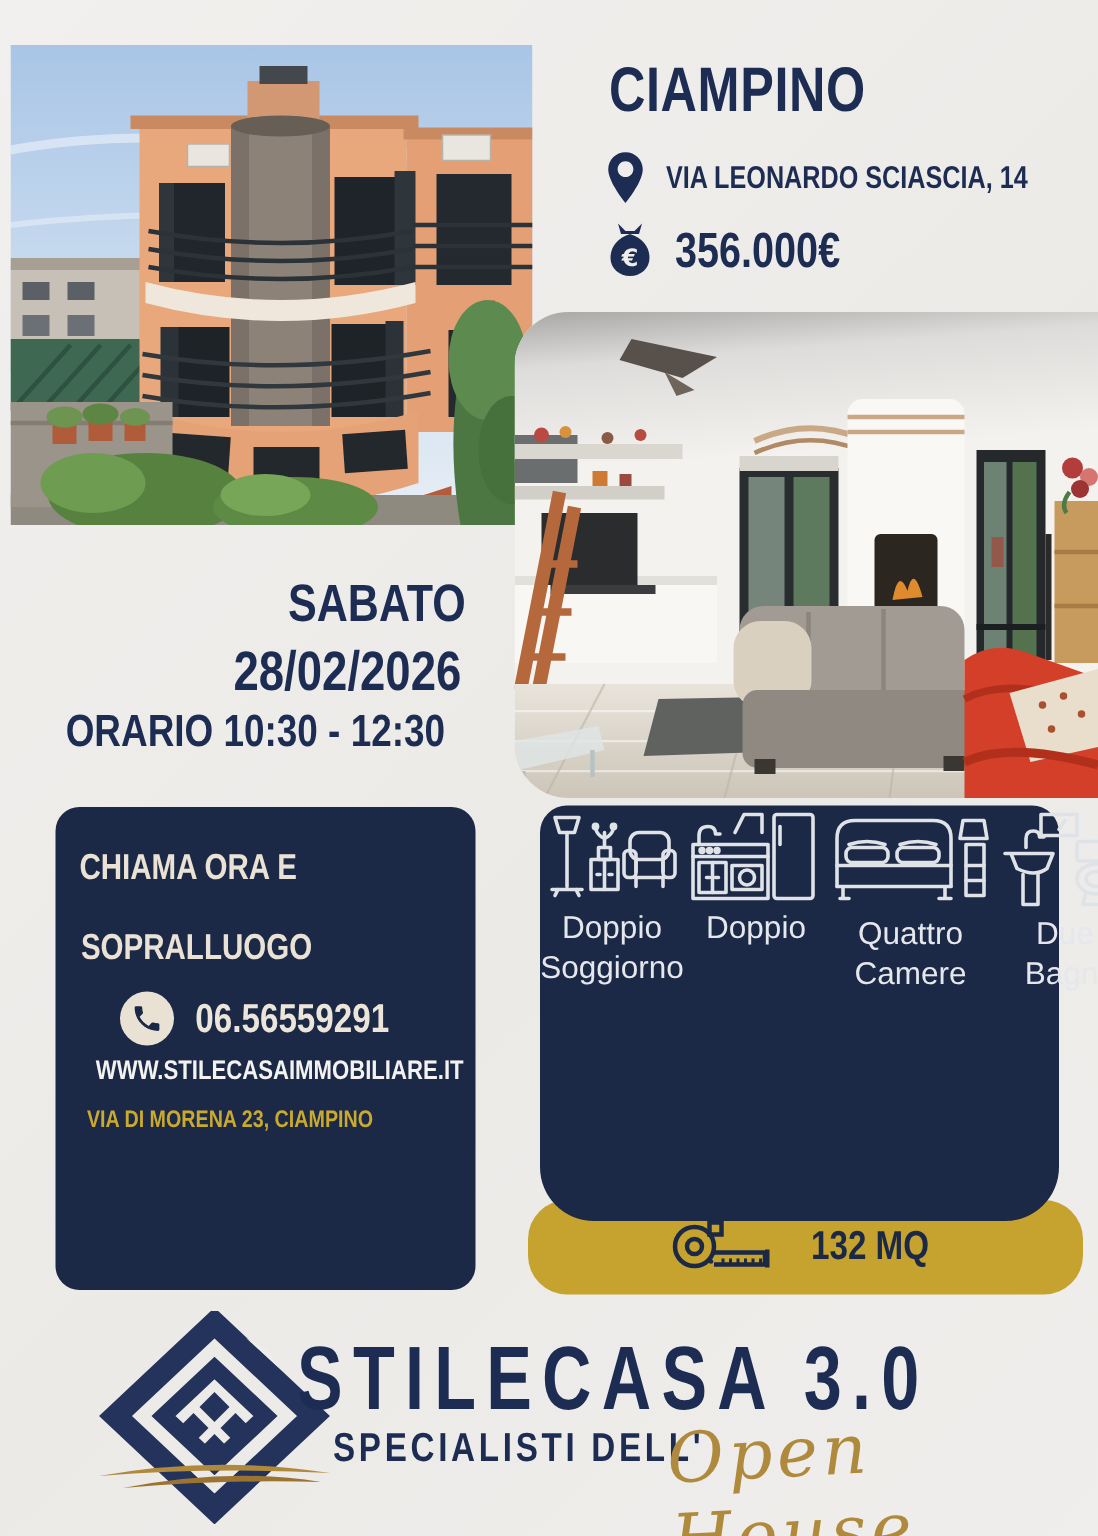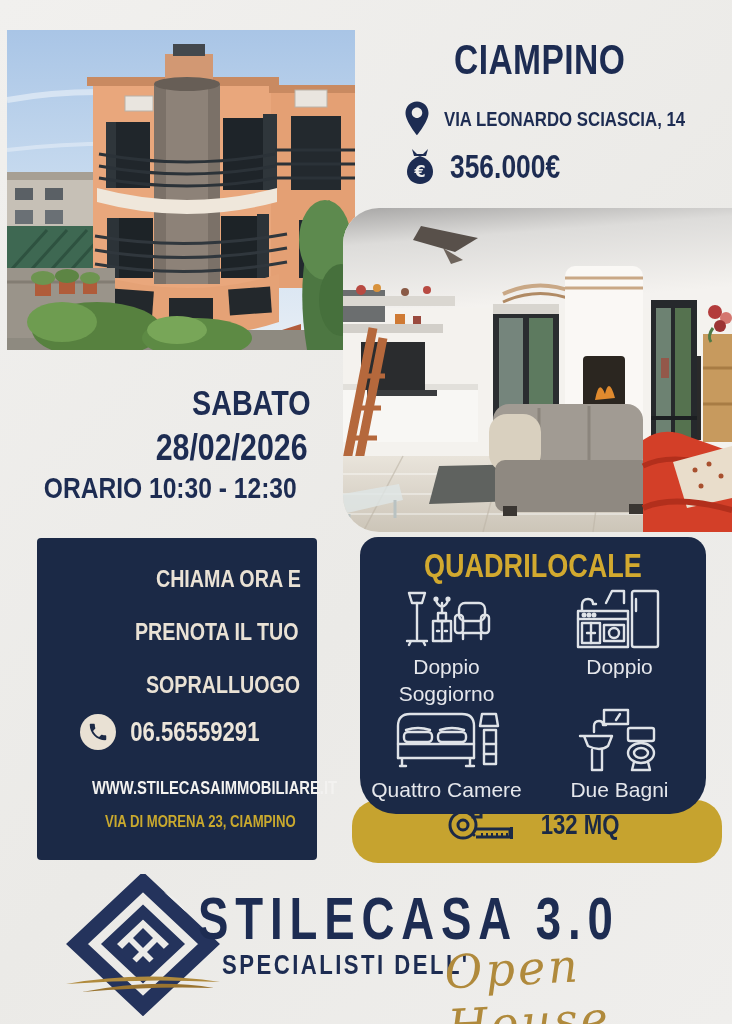--- a/index.html
+++ b/index.html
@@ -11,53 +11,53 @@
   .navy{color:#1d2c52;}
   .sq{display:inline-block;transform:scaleX(.8);transform-origin:left center;white-space:nowrap;}
   .sqc{display:inline-block;transform:scaleX(.82);transform-origin:center;white-space:nowrap;}
   .bold{font-weight:700;}
 
   
   .photo-house{left:7px;top:30px;width:348px;height:320px;}
   .photo-interior{left:343px;top:208px;width:389px;height:324px;border-radius:36px 0 0 36px;overflow:hidden;}
 
   
-  .city-title{left:406px;top:36px;font-size:42px;letter-spacing:.5px;margin-left:48px;}
+  .city-title{left:406px;top:36px;font-size:42px;letter-spacing:.5px;}
   .addr-row{left:402px;top:100px;display:flex;align-items:center;gap:12px;}
   .addr-text{font-size:21px;}
   .price-row{left:400px;top:146px;display:flex;align-items:center;gap:10px;}
   .price-text{font-size:33px;text-align:center;}
 
   
   .event{left:0;top:382px;width:324px;text-align:right;line-height:1.22;}
   .event .d1{font-size:35px;}
   .event .d2{font-size:37px;}
   .event .d3{font-size:30px;}
 
   
   .contact-box{left:37px;top:538px;width:280px;height:322px;background:#1b2946;
-               border-radius:4px;text-align:right;color:#eae2d5;}
+               border-radius:16px;text-align:left;color:#eae2d5;}
   .contact-box .l{font-size:24px;font-weight:700;margin-top:25px;}
   .contact-box .l:first-child{margin-top:27px;}
   .phone-row{display:flex;align-items:center;justify-content:center;margin-top:15px;}
   .phone-circle{width:36px;height:36px;border-radius:50%;background:#e9e1d4;
                 display:flex;align-items:center;justify-content:center;}
   .phone-num{font-size:27px;font-weight:700;color:#ece5d9;}
-  .site{font-size:18px;font-weight:700;color:#f3f2f0;margin-top:28px;padding-left:28px;}
-  .office{font-size:16px;font-weight:700;color:#c9a92e;margin-top:14px;margin-left:44px;}
+  .site{font-size:18px;font-weight:700;color:#f3f2f0;margin-top:6px;}
+  .office{font-size:16px;font-weight:700;color:#c9a92e;margin-top:14px;}
 
   
   .gold-bar{left:352px;top:800px;width:370px;height:63px;background:#c6a32f;border-radius:26px;
-            display:flex;align-items:flex-start;justify-content:center;z-index:1;}
+            display:flex;align-items:center;justify-content:center;z-index:1;}
   .gold-inner{display:flex;align-items:center;gap:12px;height:50px;margin-bottom:2px;}
   .mq-text{font-size:27px;font-weight:700;color:#1b2946;}
   .features-box{left:360px;top:537px;width:346px;height:277px;background:#1b2946;
                 border-radius:18px 18px 36px 36px;z-index:2;text-align:center;}
   .feat-title{color:#d2a92f;font-size:33px;font-weight:700;margin-top:10px;}
-  .feat-grid{display:grid;grid-template-columns:1fr 1fr;margin-top:4px;}
+  .feat-grid{display:grid;grid-template-columns:1fr 1fr 1fr 1fr;margin-top:4px;}
   .feat-cell{display:flex;flex-direction:column;align-items:center;}
   .feat-label{color:#e5e7ec;font-size:21px;line-height:1.3;max-width:130px;margin-top:2px;}
   .feat-cell.wide .feat-label{max-width:200px;}
 
   
   .brand{left:198px;top:884px;font-size:60px;letter-spacing:9px;}
   .tagline{left:222px;top:950px;font-size:27px;letter-spacing:3px;}
   .script{left:446px;top:938px;font-family:"DejaVu Serif",serif;font-style:italic;
           font-size:46px;color:#b08a3c;transform:rotate(-3deg);letter-spacing:3px;}
   svg{display:block;}
@@ -275,21 +275,20 @@
   </div>
 
   <div class="abs event navy bold">
     <div class="d1"><span class="sqc">SABATO</span></div>
     <div class="d2"><span class="sqc">28/02/2026</span></div>
     <div class="d3"><span class="sqc">ORARIO 10:30 - 12:30</span></div>
   </div>
 
   <div class="abs contact-box">
     <div class="l"><span class="sqc">CHIAMA ORA E</span></div>
-    <div class="l"><span class="sqc">PRENOTA IL TUO</span></div>
     <div class="l"><span class="sqc">SOPRALLUOGO</span></div>
     <div class="phone-row">
       <span class="phone-circle">
         <svg width="22" height="22" viewBox="0 0 24 24">
           <path d="M6.62 10.79c1.44 2.83 3.76 5.14 6.59 6.59l2.2-2.21c.27-.27.67-.36 1.02-.24 1.12.37 2.33.57 3.57.57.55 0 1 .45 1 1V20c0 .55-.45 1-1 1-9.39 0-17-7.61-17-17 0-.55.45-1 1-1h3.5c.55 0 1 .45 1 1 0 1.25.2 2.45.57 3.57.11.35.03.74-.25 1.02l-2.2 2.2z" fill="#1b2946"></path>
         </svg>
       </span>
       <span class="phone-num"><span class="sqc">06.56559291</span></span>
     </div>
     <div class="site"><span class="sqc">WWW.STILECASAIMMOBILIARE.IT</span></div>
@@ -307,21 +306,20 @@
           <path d="M30 23 H64 V31 H30"></path>
           <path d="M36 27 V31 M41 27 V31 M46 27 V31 M51 27 V31 M56 27 V31 M61 27 V31" stroke-width="2"></path>
           <rect x="64" y="21" width="3" height="12" fill="#1b2946" stroke="none"></rect>
         </svg>
       </span>
       <span class="mq-text"><span class="sqc">132 MQ</span></span>
     </div>
   </div>
 
   <div class="abs features-box">
-    <div class="feat-title"><span class="sqc">QUADRILOCALE</span></div>
     <div class="feat-grid">
 
       <div class="feat-cell">
         <span>
           <svg width="96" height="62" viewBox="0 0 96 62" fill="none" stroke="#dfe3e8" stroke-width="2.4" stroke-linecap="round" stroke-linejoin="round">
             <polygon points="10,4 26,4 23,14 13,14"></polygon>
             <path d="M18 14 V50 M8 52 H28 M12 52 L10 56 M24 52 L26 56"></path>
             <rect x="34" y="32" width="18" height="20"></rect>
             <path d="M43 32 V52 M38 42 H40 M46 42 H48"></path>
             <rect x="39" y="24" width="8" height="8"></rect>

